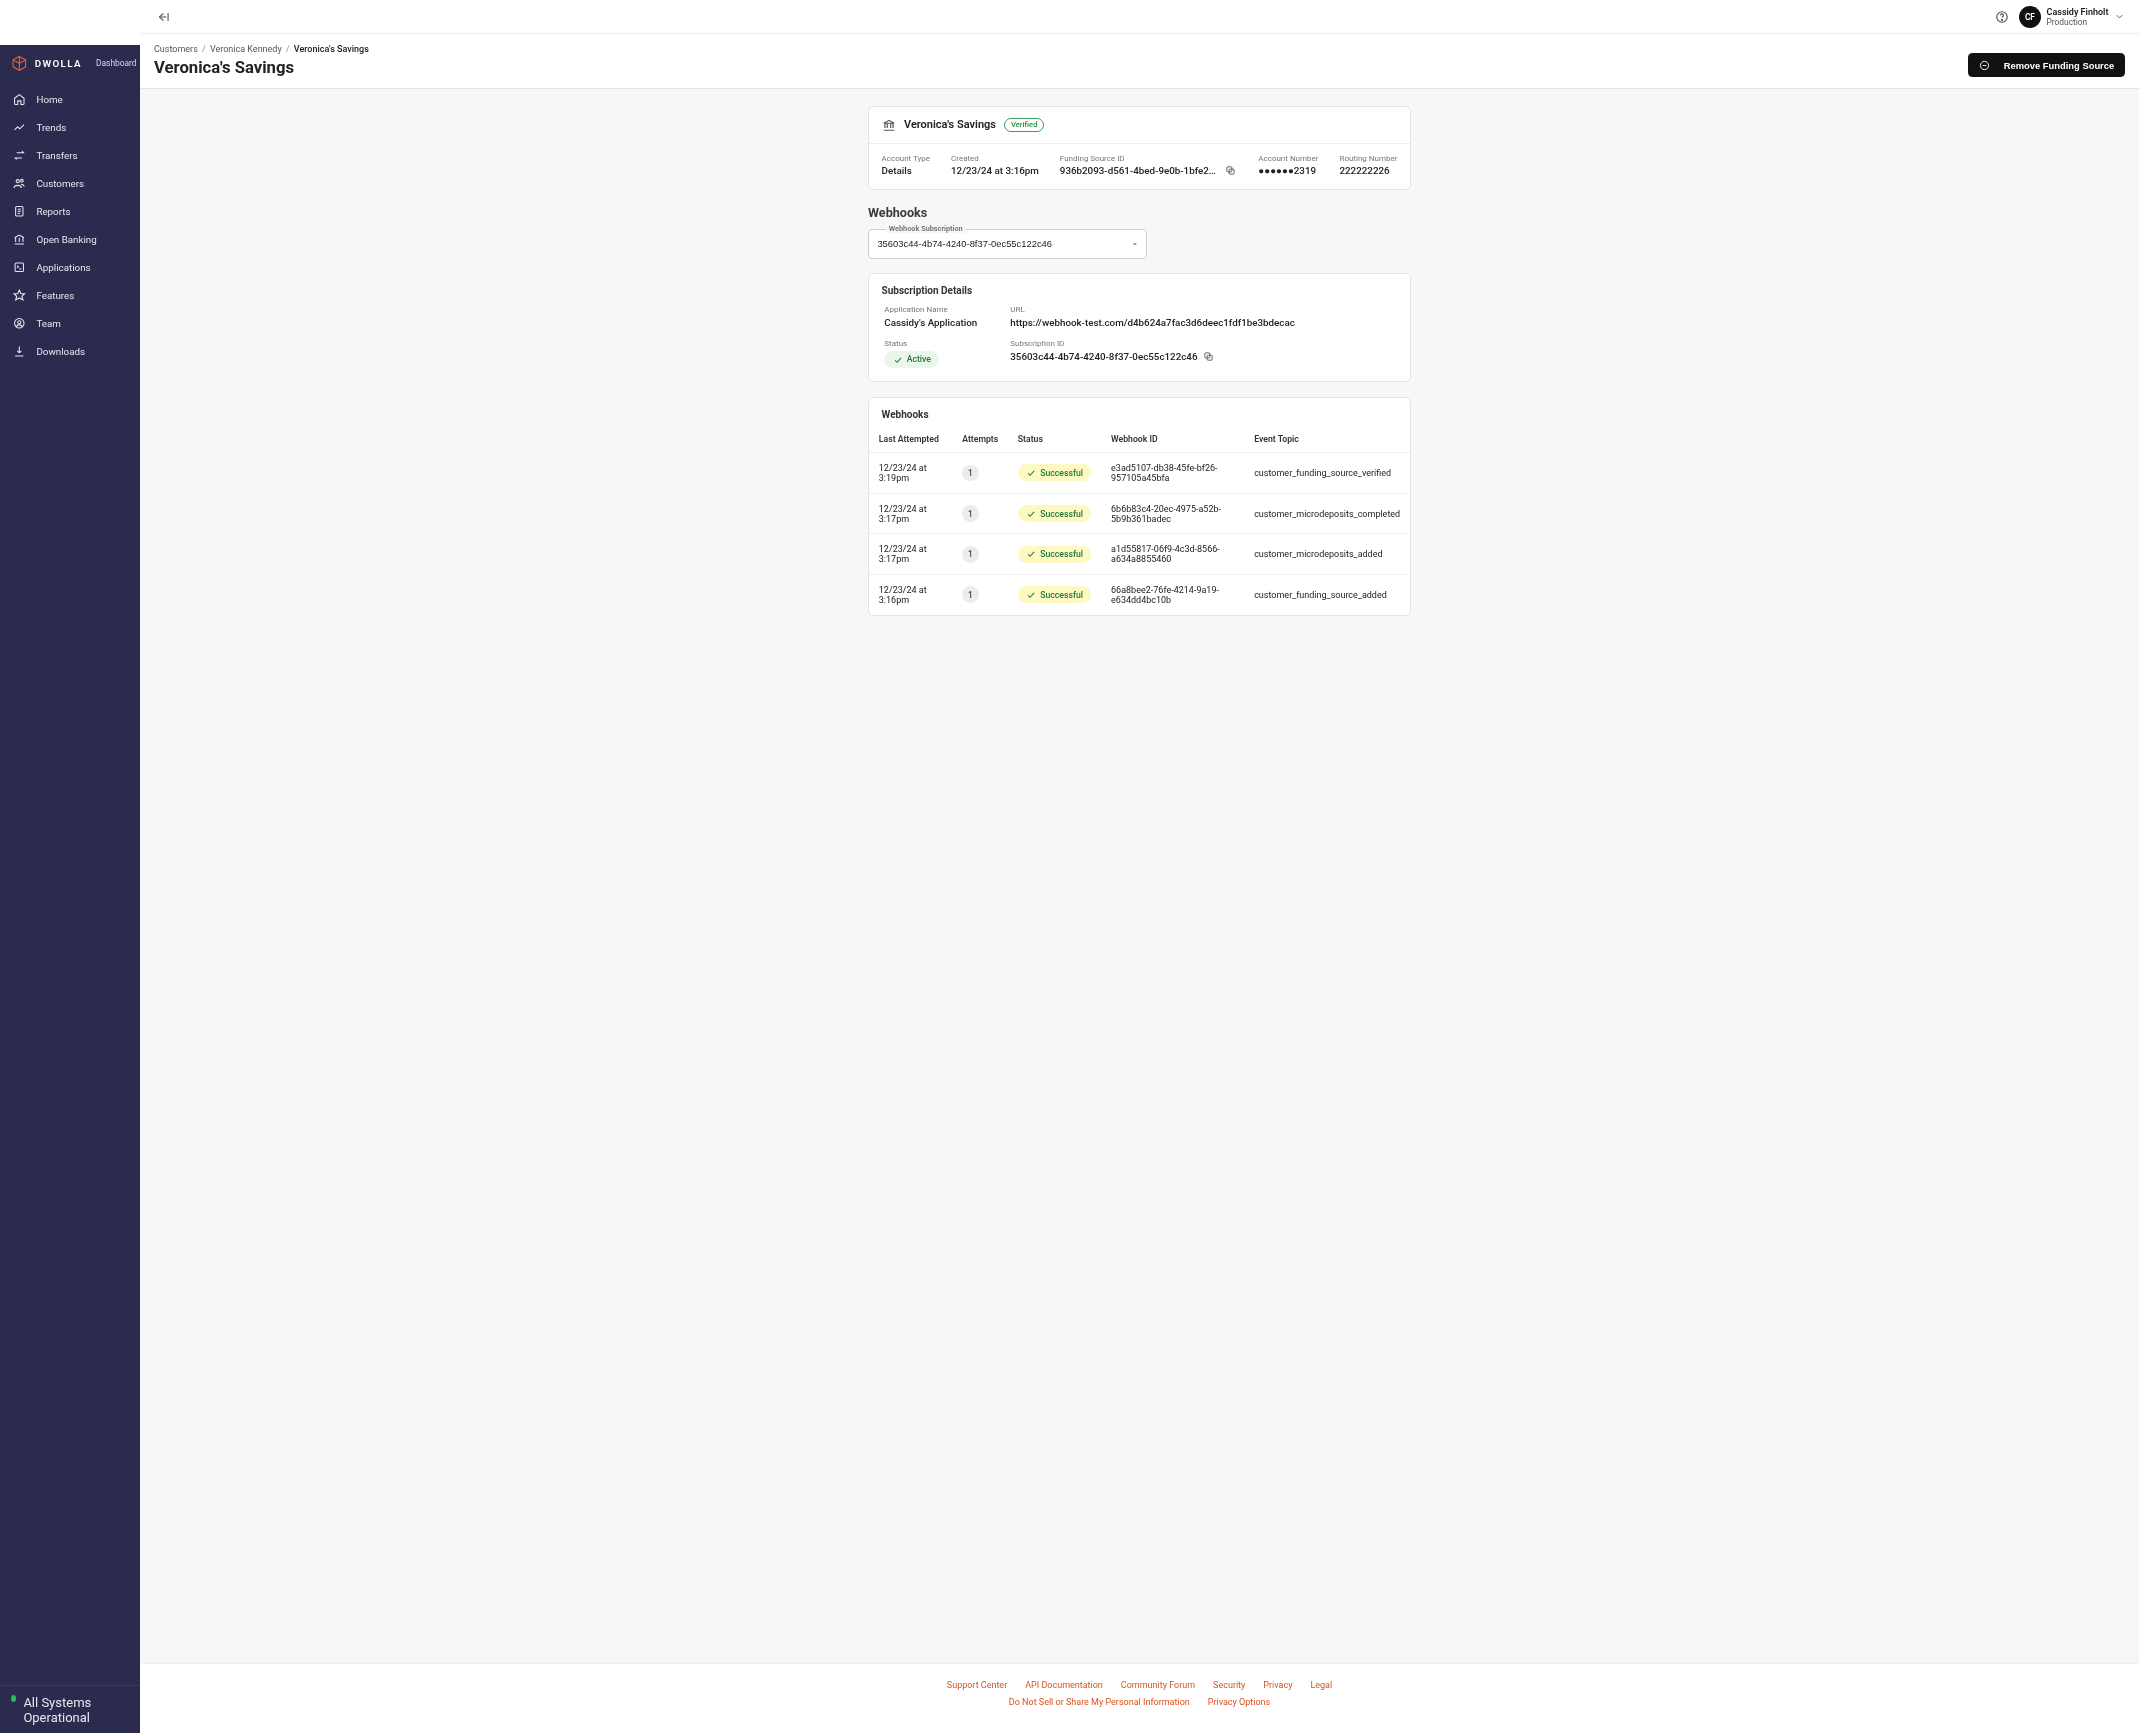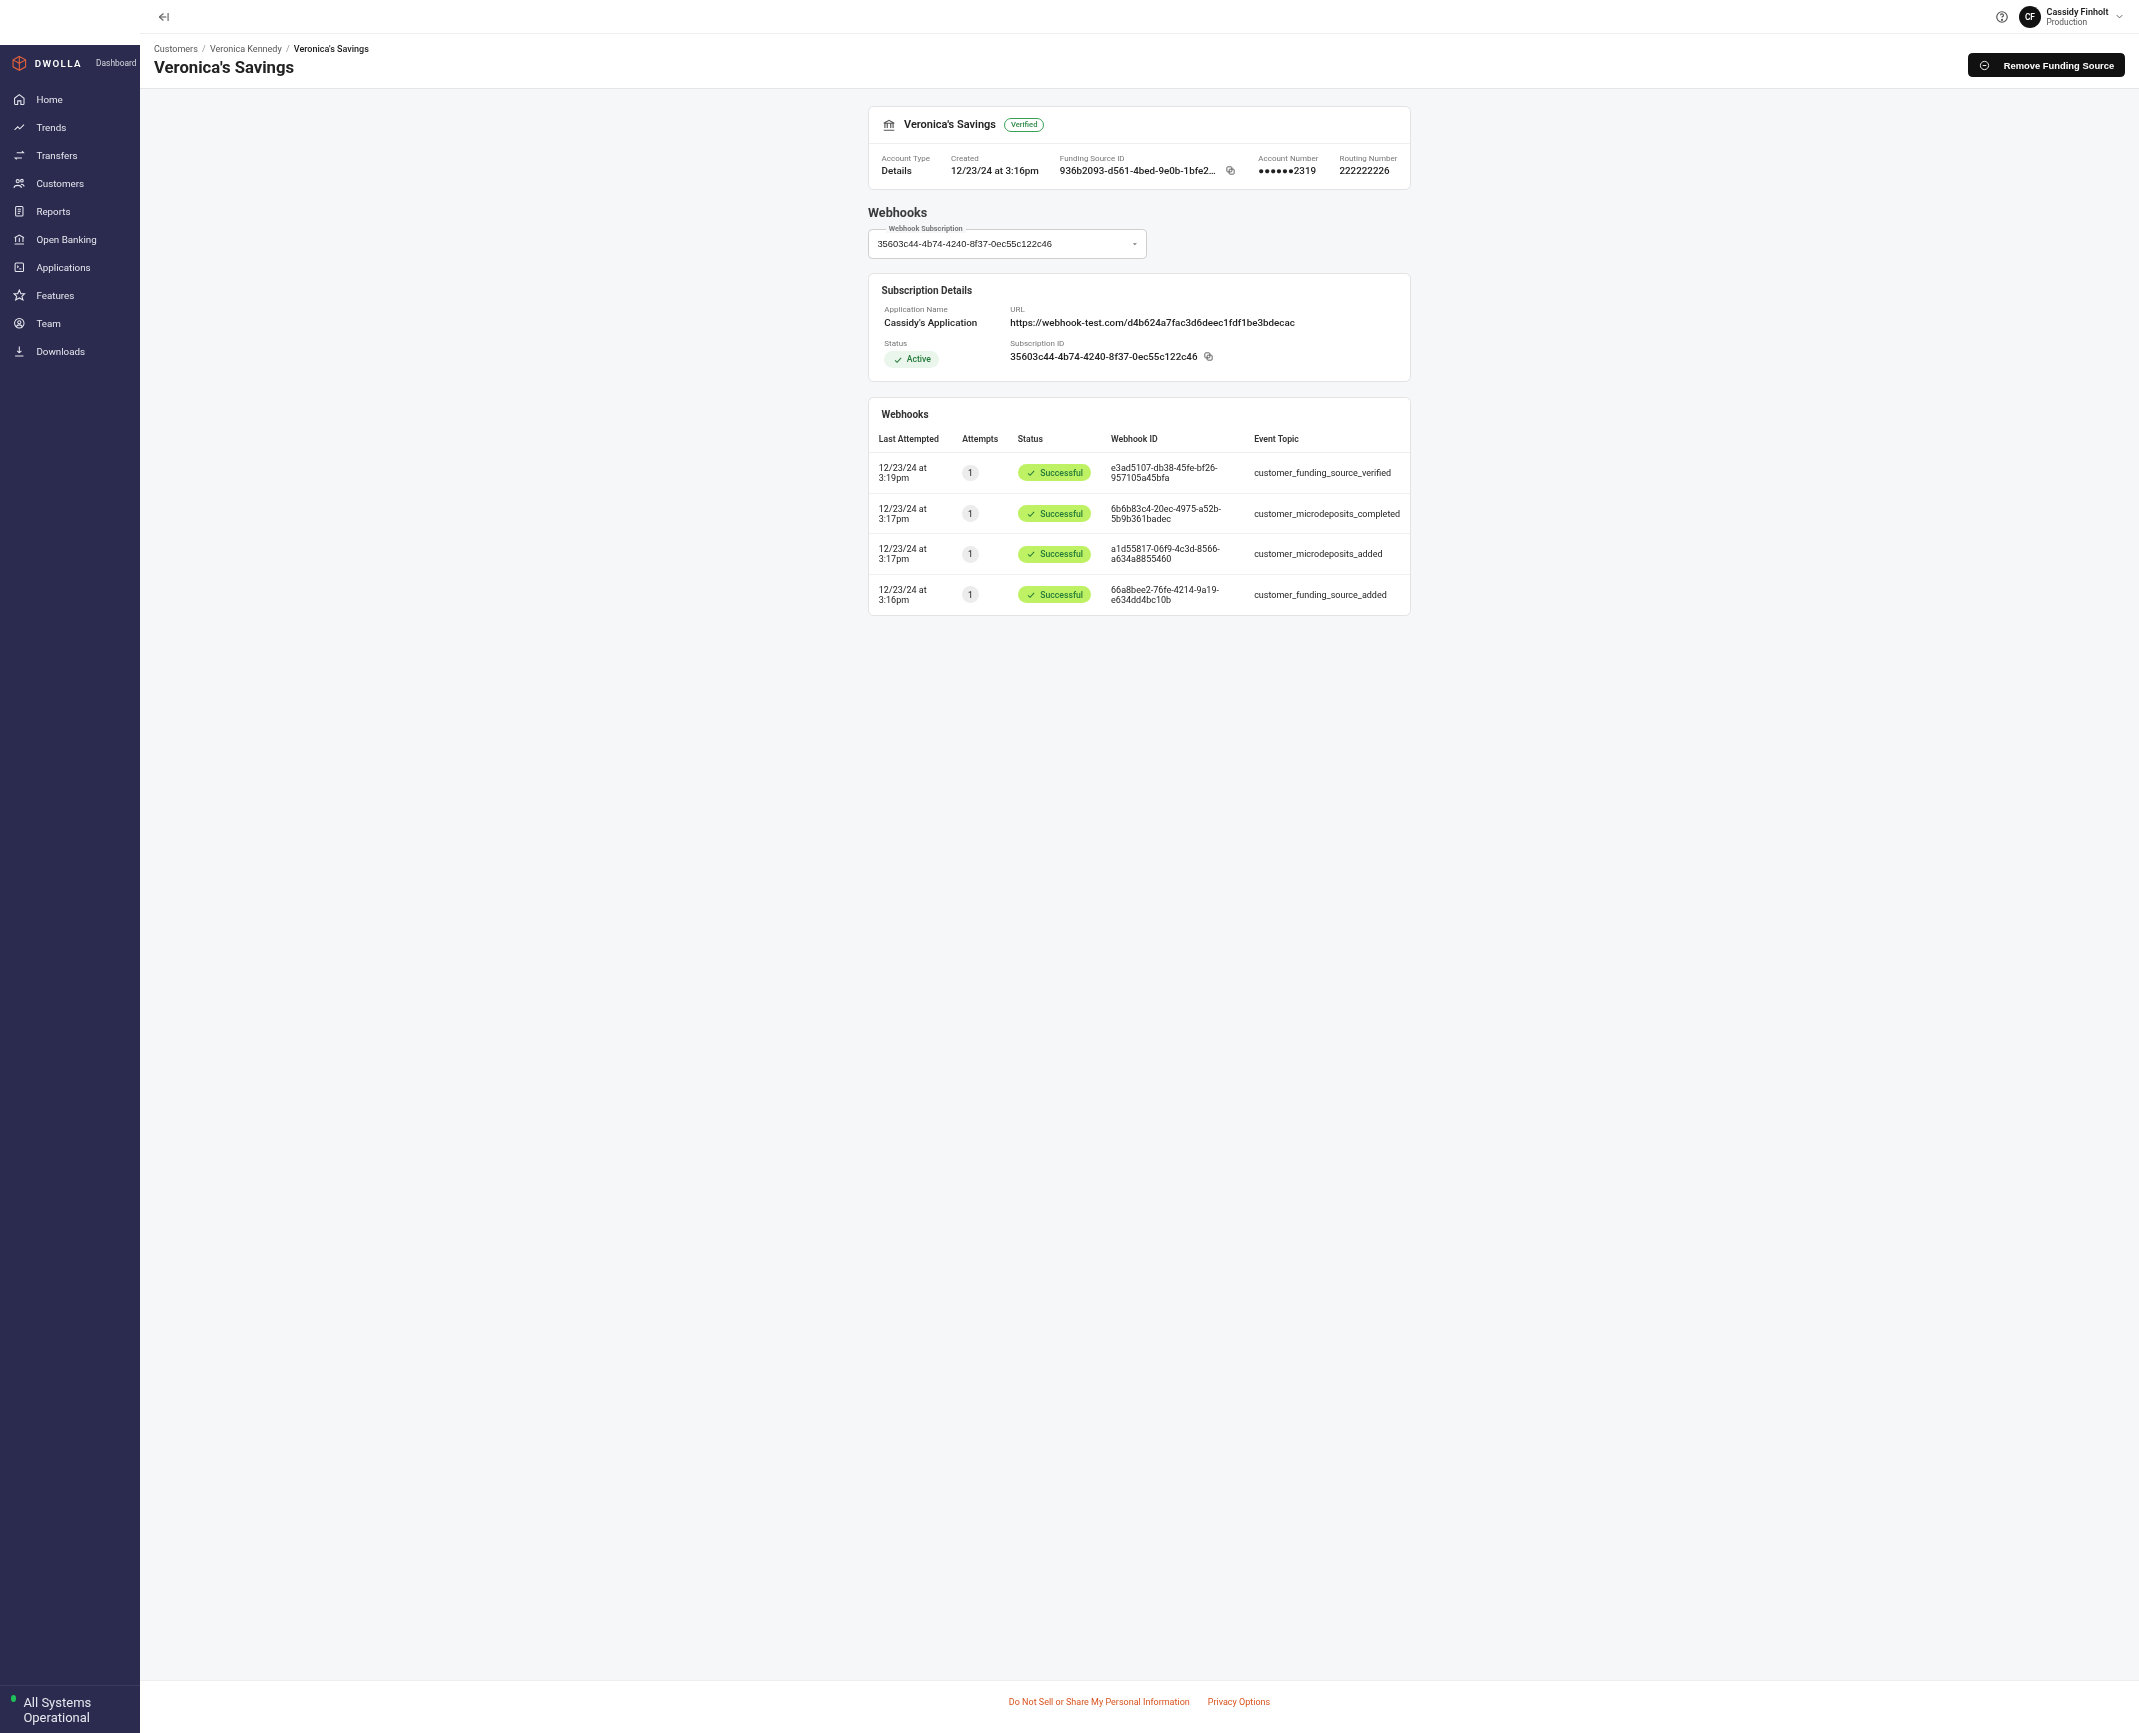--- a/index.html
+++ b/index.html
@@ -58,21 +58,21 @@
 .sub-label { font-size:8px; color:#777; margin-bottom:2.8px; }
 .sub-value { font-size:9.8px; color:#222; font-weight:500; word-break:break-all; }
 .status-chip { display:inline-flex; align-items:center; gap:4.2px; background:#eaf5ec; border-radius:9.8px; padding:3.5px 8.4px; font-size:8.7px; color:#247a3a; font-weight:500; }
 .subid-row { display:flex; align-items:center; gap:5.6px; }
 .table-card .sub-card-title { padding-bottom:5.6px; }
 .tbl { width:100%; border-collapse:collapse; }
 .tbl th { text-align:left; font-size:8.7px; font-weight:600; color:#333; padding:8.4px 9.8px; border-bottom:0.7px solid #eee; }
 .tbl td { font-size:9px; color:#222; padding:9.8px 9.8px; border-bottom:0.7px solid #f0f0f0; vertical-align:middle; }
 .tbl tr:last-child td { border-bottom:none; }
 .attempt-badge { display:inline-flex; align-items:center; justify-content:center; width:16.7px; height:16.7px; border-radius:50%; background:#ececec; color:#444; font-size:8.4px; font-weight:500; }
-.succ-chip { display:inline-flex; align-items:center; gap:4.2px; background:#bef264; border-radius:9.8px; padding:3.5px 8.4px; font-size:8.7px; color:#247a3a; font-weight:500; }
+.succ-chip { display:inline-flex; align-items:center; gap:4.2px; background:#fef9c3; border-radius:9.8px; padding:3.5px 8.4px; font-size:8.7px; color:#247a3a; font-weight:500; }
 .footer { background:#fff; border-top:0.7px solid #eee; padding:15.3px 11px 19.5px; text-align:center; }
 .footer-row { display:flex; justify-content:center; gap:18px; flex-wrap:wrap; margin-bottom:7px; }
 .footer-link { color:#d9531e; font-size:9px; cursor:pointer; }
 svg { display:block; }
 </style>
 </head>
 <body>
 
 <div class="app">
 
@@ -402,20 +402,28 @@
                   <td>customer_funding_source_added</td>
                 </tr>
               </tbody>
           </table>
         </div>
 
       </div>
     </div>
 
     <div class="footer">
+      <div class="footer-row" id="footer-row1">
+          <span class="footer-link">Support Center</span>
+          <span class="footer-link">API Documentation</span>
+          <span class="footer-link">Community Forum</span>
+          <span class="footer-link">Security</span>
+          <span class="footer-link">Privacy</span>
+          <span class="footer-link">Legal</span>
+        </div>
       <div class="footer-row" id="footer-row2">
           <span class="footer-link">Do Not Sell or Share My Personal Information</span>
           <span class="footer-link">Privacy Options</span>
         </div>
     </div>
   </div>
 </div>
 
 
 </body></html>

